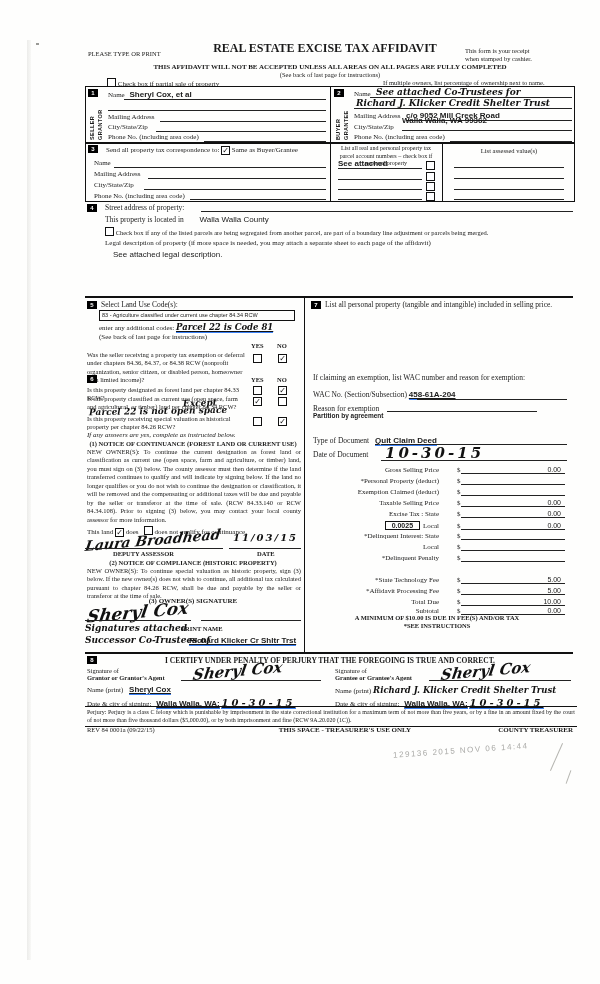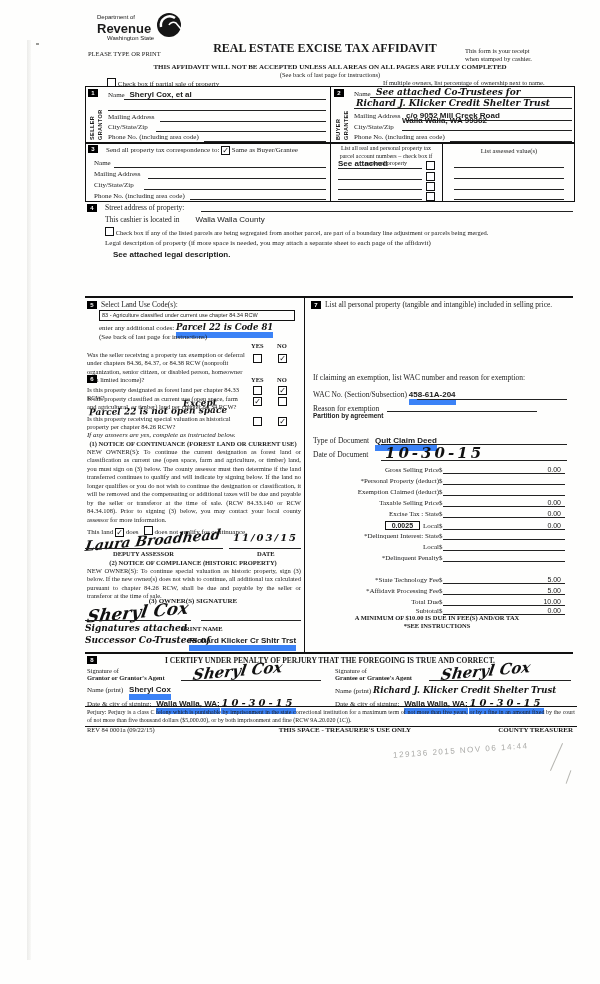--- a/index.html
+++ b/index.html
@@ -16,62 +16,46 @@
   .t75{font-size:7.5px;line-height:1.35;}
   .typed{font-family:"Liberation Sans",sans-serif;font-weight:bold;font-size:8px;}
   .hw{font-family:"DejaVu Serif",serif;font-style:italic;font-weight:600;font-size:9px;color:#111;}
   .hwbig{font-family:"DejaVu Serif",serif;font-style:italic;font-weight:700;font-size:10px;letter-spacing:2px;color:#111;}
   .sig{font-family:"DejaVu Serif",serif;font-style:italic;font-weight:700;font-size:15px;
        transform:rotate(-5deg) skewX(-14deg);display:inline-block;color:#111;white-space:nowrap;}
   .numbox{display:inline-flex;align-items:center;justify-content:center;background:#000;color:#fff;
           width:10px;height:8px;font-size:6px;font-family:"Liberation Sans",sans-serif;font-weight:bold;}
   .cb{display:inline-block;width:7px;height:7px;border:1px solid #111;font-size:8px;line-height:7px;
       text-align:center;vertical-align:-1px;background:#fff;color:#111;overflow:visible;}
-  .uline{border-bottom:6px solid #3b82f6;}
+  .uline{border-bottom:1px solid #3b82f6;text-decoration:underline;}
   .line{position:absolute;border-bottom:1px solid #222;height:0;}
   .vlabel{position:absolute;writing-mode:vertical-rl;transform:rotate(180deg);
           font-family:"Liberation Sans",sans-serif;font-size:5.5px;font-weight:bold;line-height:1.4;letter-spacing:0.4px;}
   .band{position:absolute;border:1px solid #111;}
   .vdiv{position:absolute;border-left:1px solid #111;width:0;}
   .mrow{position:absolute;left:8px;width:258px;display:flex;align-items:flex-end;font-size:7px;}
-  .mlabel{width:132px;text-align:left;padding-right:0;white-space:nowrap;display:flex;justify-content:flex-end;align-items:center;gap:3px;}
+  .mlabel{width:132px;text-align:left;padding-right:18px;white-space:nowrap;display:flex;justify-content:flex-end;align-items:center;gap:3px;}
   .mline{flex:1;border-bottom:1px solid #222;text-align:right;font-family:"Liberation Sans",sans-serif;font-size:7px;padding-right:4px;}
   .ratebox{display:inline-block;border:1px solid #111;padding:0 6px;font-family:"Liberation Sans",sans-serif;font-weight:bold;font-size:7px;}
   .stamp{position:absolute;color:#a9a9a6;font-family:"Liberation Sans",sans-serif;font-size:8px;
          letter-spacing:1.5px;transform:rotate(-4deg);white-space:nowrap;}
   .slash{position:absolute;width:1px;background:#b5b5b0;}
 </style>
 </head>
 <body>
 
 <div class="page">
 
   <div class="abs" style="left:27px;top:40px;width:4px;height:920px;background:linear-gradient(to right,#ececea,#f8f8f6);"></div>
   <div class="abs" style="left:36px;top:43px;width:3px;height:2px;background:#9a9a96;"></div>
   <div class="slash" style="left:556px;top:742px;height:30px;transform:rotate(24deg);"></div>
   <div class="slash" style="left:568px;top:770px;height:14px;transform:rotate(20deg);"></div>
 
   <div class="form">
 
-    <div class="abs" style="left:12px;top:0;">
-      <div style="display:flex;align-items:flex-start;">
-        <div style="text-align:left;">
-          <div class="t6 sans">Department of</div>
-          <div class="sans b" style="font-size:13px;line-height:1;">Revenue</div>
-          <div class="t6 sans" style="padding-left:10px;">Washington State</div>
-        </div>
-        <span style="margin-left:2px;margin-top:-2px;">
-          <svg width="26" height="26" viewBox="0 0 26 26">
-            <circle cx="13" cy="13" r="12" fill="#151515"></circle>
-            <path d="M5 15 A9 9 0 0 1 19 6" stroke="#fff" stroke-width="2.4" fill="none"></path>
-            <path d="M13 13 A5 5 0 0 1 20 11 L25 17" stroke="#fff" stroke-width="1.6" fill="none"></path>
-          </svg>
-        </span>
-      </div>
-    </div>
 
     <div class="abs t65" style="left:3px;top:36px;">PLEASE TYPE OR PRINT</div>
 
     <div class="abs ctr b" style="left:110px;top:27px;width:260px;font-size:12px;">REAL ESTATE EXCISE TAX AFFIDAVIT</div>
 
     <div class="abs t65" style="left:380px;top:33px;width:108px;">
       <div>This form is your receipt</div>
       <div>when stamped by cashier.</div>
     </div>
 
@@ -159,29 +143,29 @@
       <div class="line" style="left:368px;top:24px;width:110px;"></div>
       <div class="line" style="left:368px;top:35px;width:110px;"></div>
       <div class="line" style="left:368px;top:46px;width:110px;"></div>
       <div class="line" style="left:368px;top:56px;width:110px;"></div>
     </div>
 
     <span class="numbox abs" style="left:2px;top:190px;">4</span>
     <div class="abs t75" style="left:20px;top:189px;">Street address of property:</div>
     <div class="line" style="left:116px;top:197px;width:372px;"></div>
     <div class="abs t75" style="left:20px;top:201px;">
-      <span>This cashier is located in</span>
+      <span>This property is located in</span>
       <span class="typed" style="margin-left:14px;font-weight:normal;">Walla Walla County</span>
     </div>
     <div class="abs t65" style="left:20px;top:213px;width:468px;">
       <span class="cb"></span>
       <span>Check box if any of the listed parcels are being segregated from another parcel, are part of a boundary line adjustment or parcels being merged.</span>
     </div>
     <div class="abs t7" style="left:20px;top:225px;width:468px;">Legal description of property (if more space is needed, you may attach a separate sheet to each page of the affidavit)</div>
-    <div class="abs typed" style="left:28px;top:236px;font-weight:bold;">See attached legal description.</div>
+    <div class="abs typed" style="left:28px;top:236px;font-weight:normal;">See attached legal description.</div>
 
     <div class="abs" style="left:0;top:282px;width:488px;height:356px;border-top:2px solid #111;">
       <div class="vdiv" style="left:219px;top:0;height:356px;"></div>
 
       <span class="numbox abs" style="left:2px;top:3px;">5</span>
       <div class="abs t75" style="left:16px;top:2px;">Select Land Use Code(s):</div>
       <div class="abs" style="left:14px;top:12px;width:192px;height:9px;border:1px solid #111;font-size:5.5px;line-height:9px;padding-left:2px;font-family:'Liberation Sans',sans-serif;white-space:nowrap;overflow:hidden;">83 - Agriculture classified under current use chapter 84.34 RCW</div>
       <div class="abs t7" style="left:14px;top:24px;">
         <span>enter any additional codes:</span>
         <span class="hw uline" style="font-size:8.5px;">Parcel 22 is Code 81</span>

